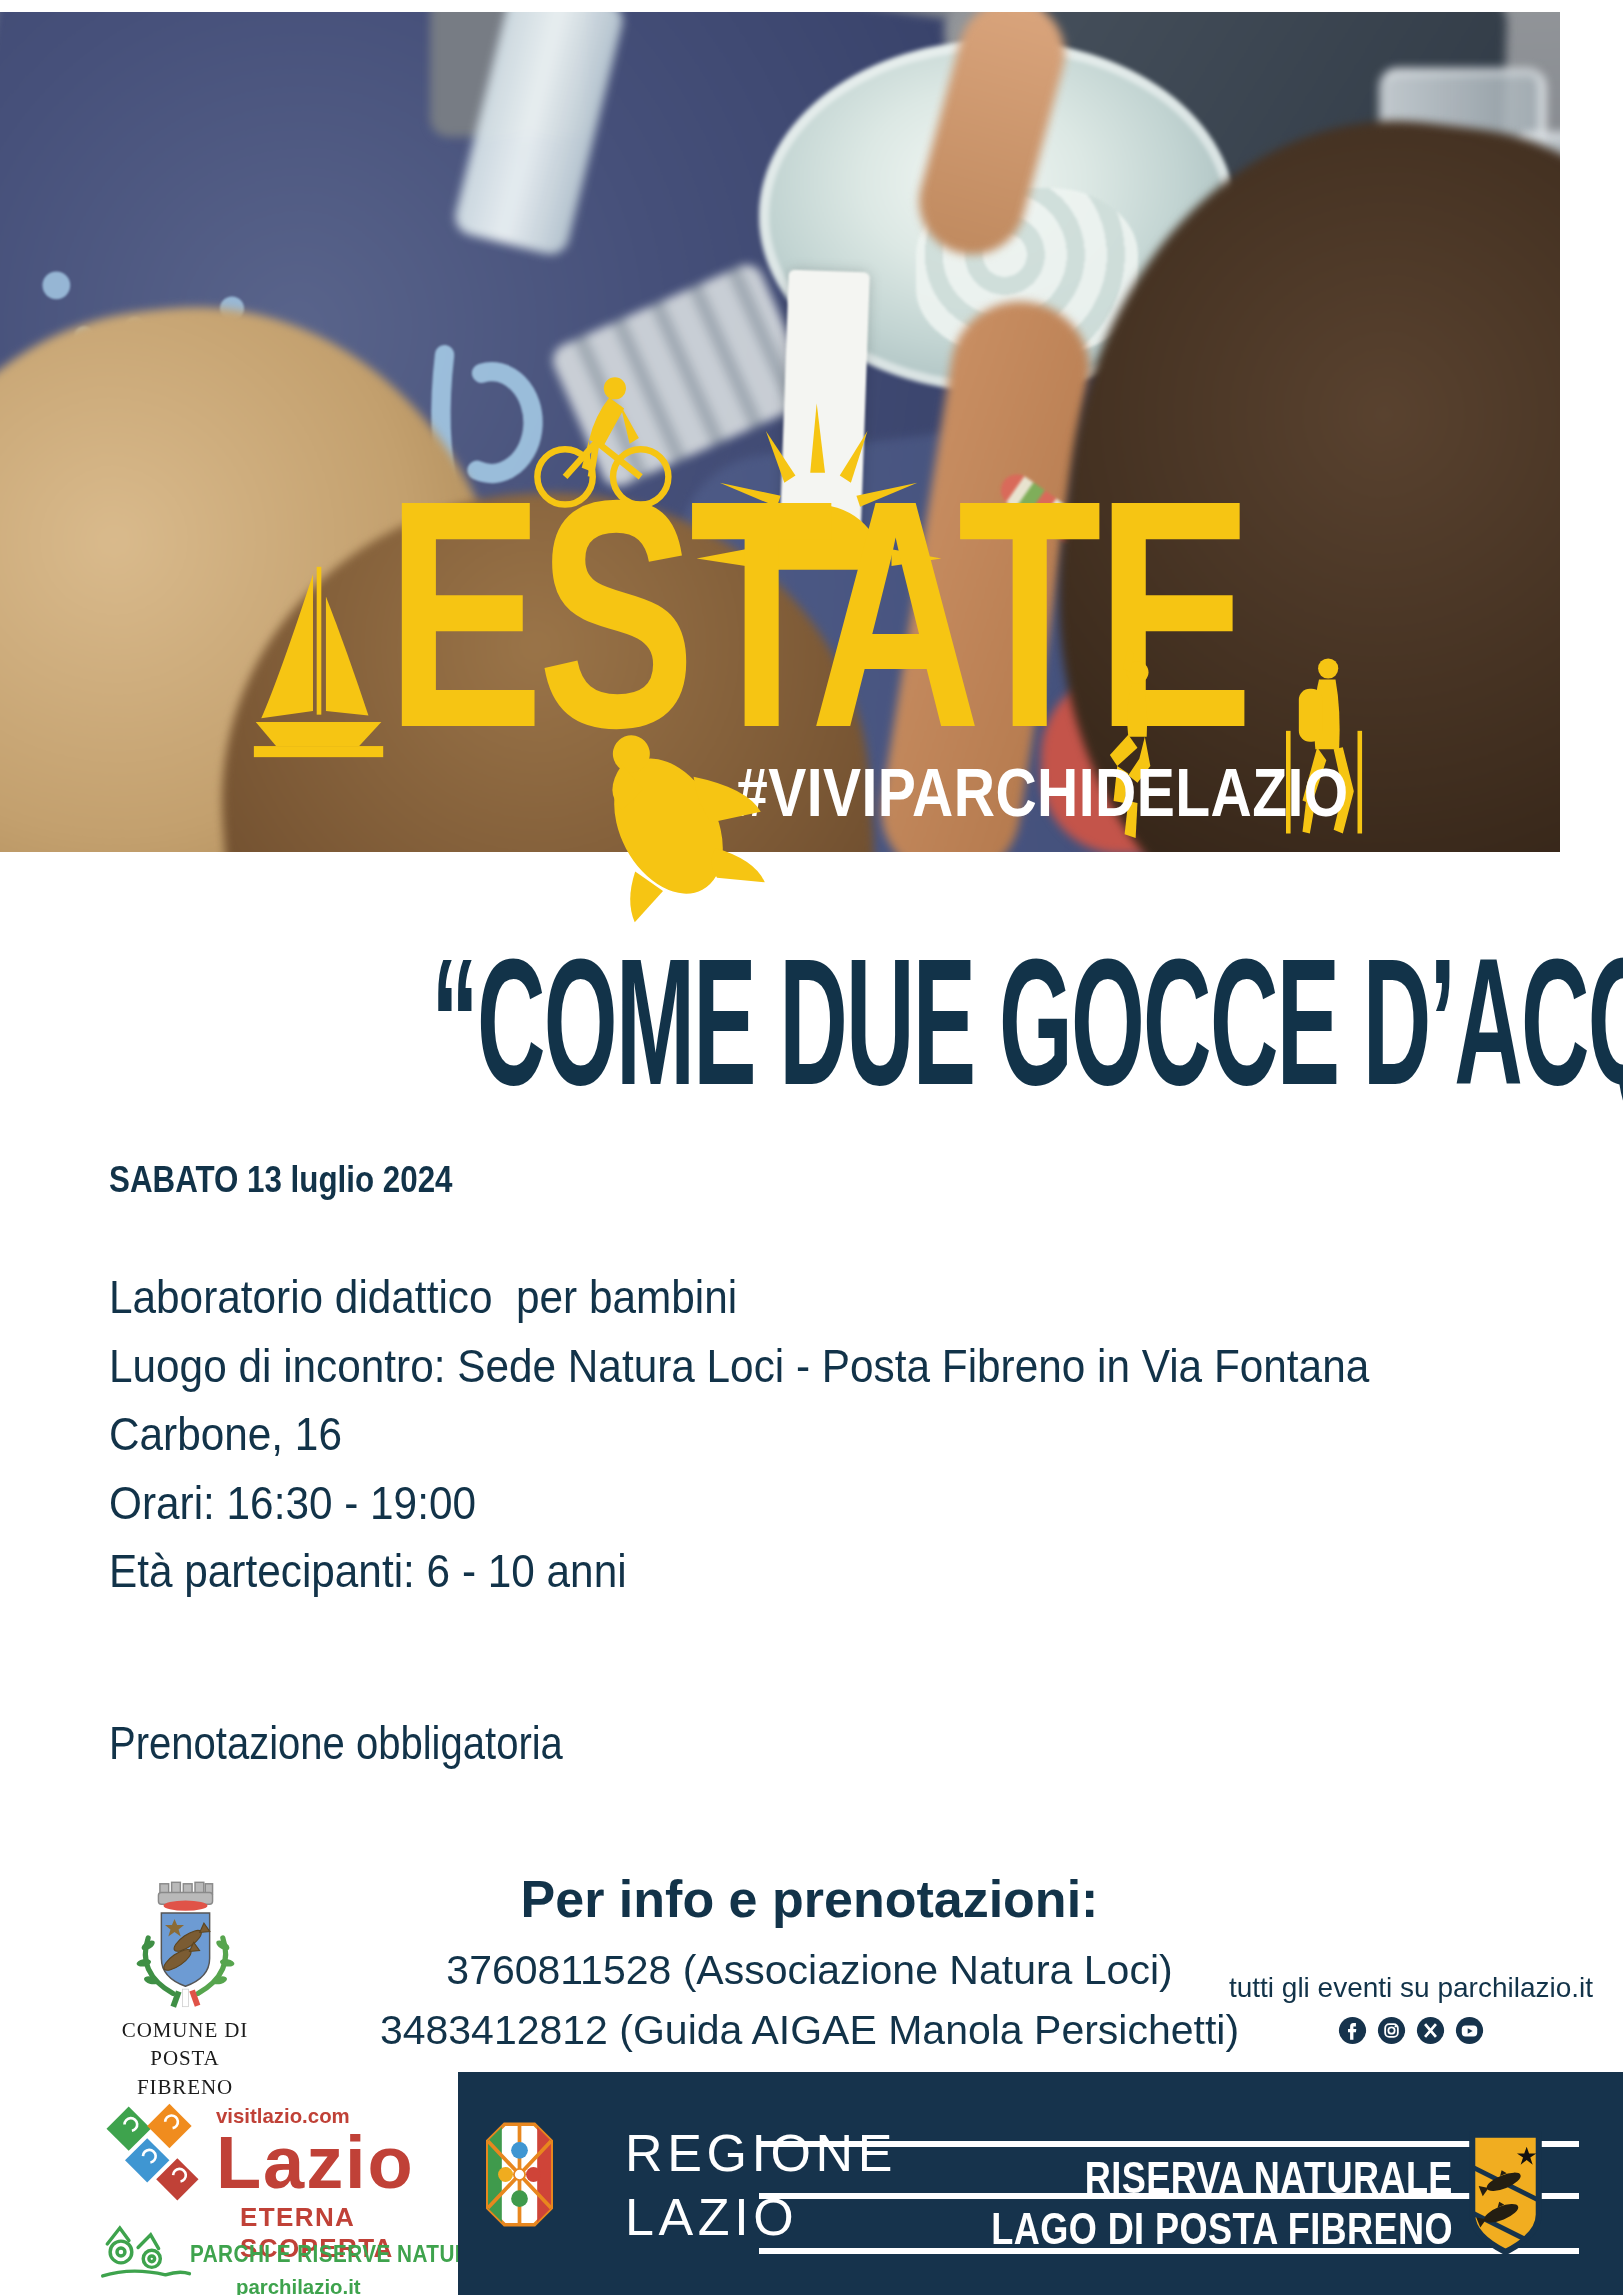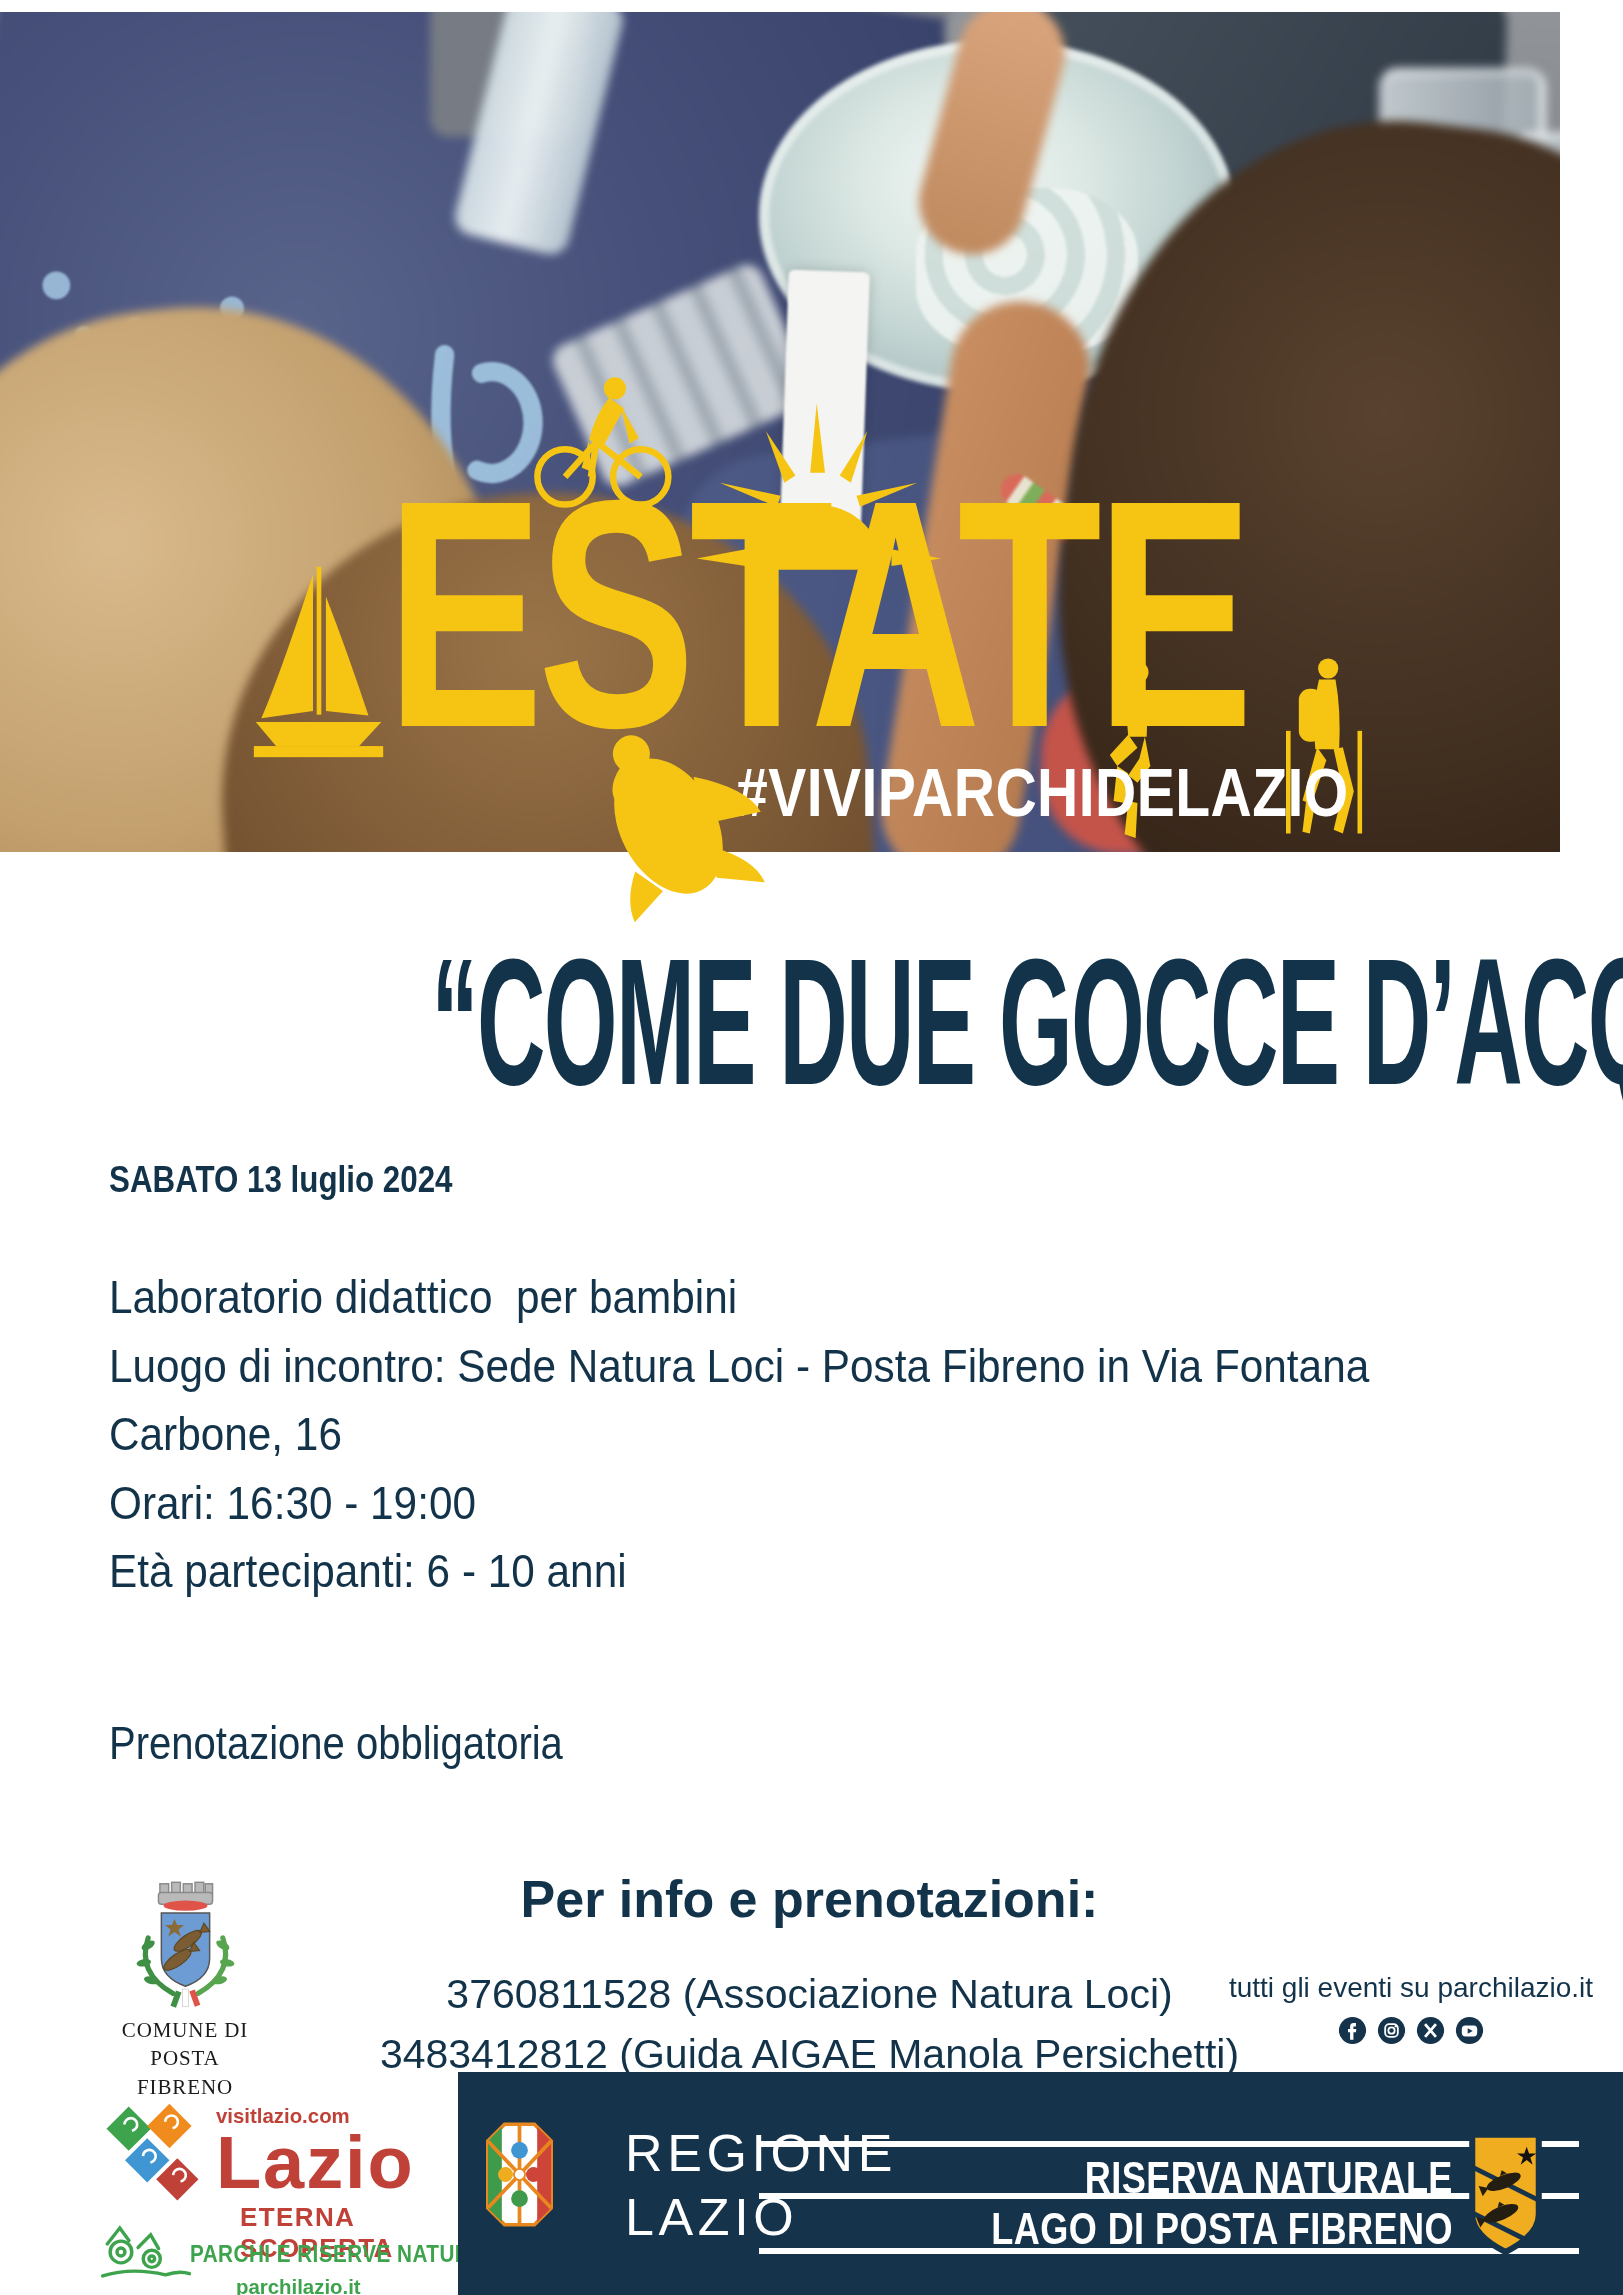--- a/index.html
+++ b/index.html
@@ -77,21 +77,21 @@
   #line3{top:1407px;font-size:46px;text-align:center;}
   #line4{top:1476px;font-size:46px;}
   #line5{top:1544px;font-size:46px;}
   #highlight{top:1680px;font-size:52px;font-weight:700;}
   #booking{top:1716px;font-size:46px;}
 
   
   #contact{position:absolute;left:347px;top:1869px;width:925px;text-align:center;color:#123349;}
   #contact .heading{font-size:52px;font-weight:700;}
   #contact .phone{font-size:41px;margin-top:13px;}
-  #contact .phone.first{margin-top:42px;}
+  #contact .phone.first{margin-top:18px;}
 
   
   #socialblock{position:absolute;left:1203px;top:1972px;width:416px;text-align:center;color:#123349;}
   #socialblock .caption{font-size:28px;}
   #socialblock .icons{margin-top:12px;display:flex;justify-content:center;gap:10.2px;}
 
   
   #comune{position:absolute;left:104px;top:1875px;width:162px;text-align:center;color:#1b1b1b;
         font-family:"Liberation Serif",serif;}
   #comune .cline{font-size:21px;letter-spacing:0.9px;line-height:1.35;}

